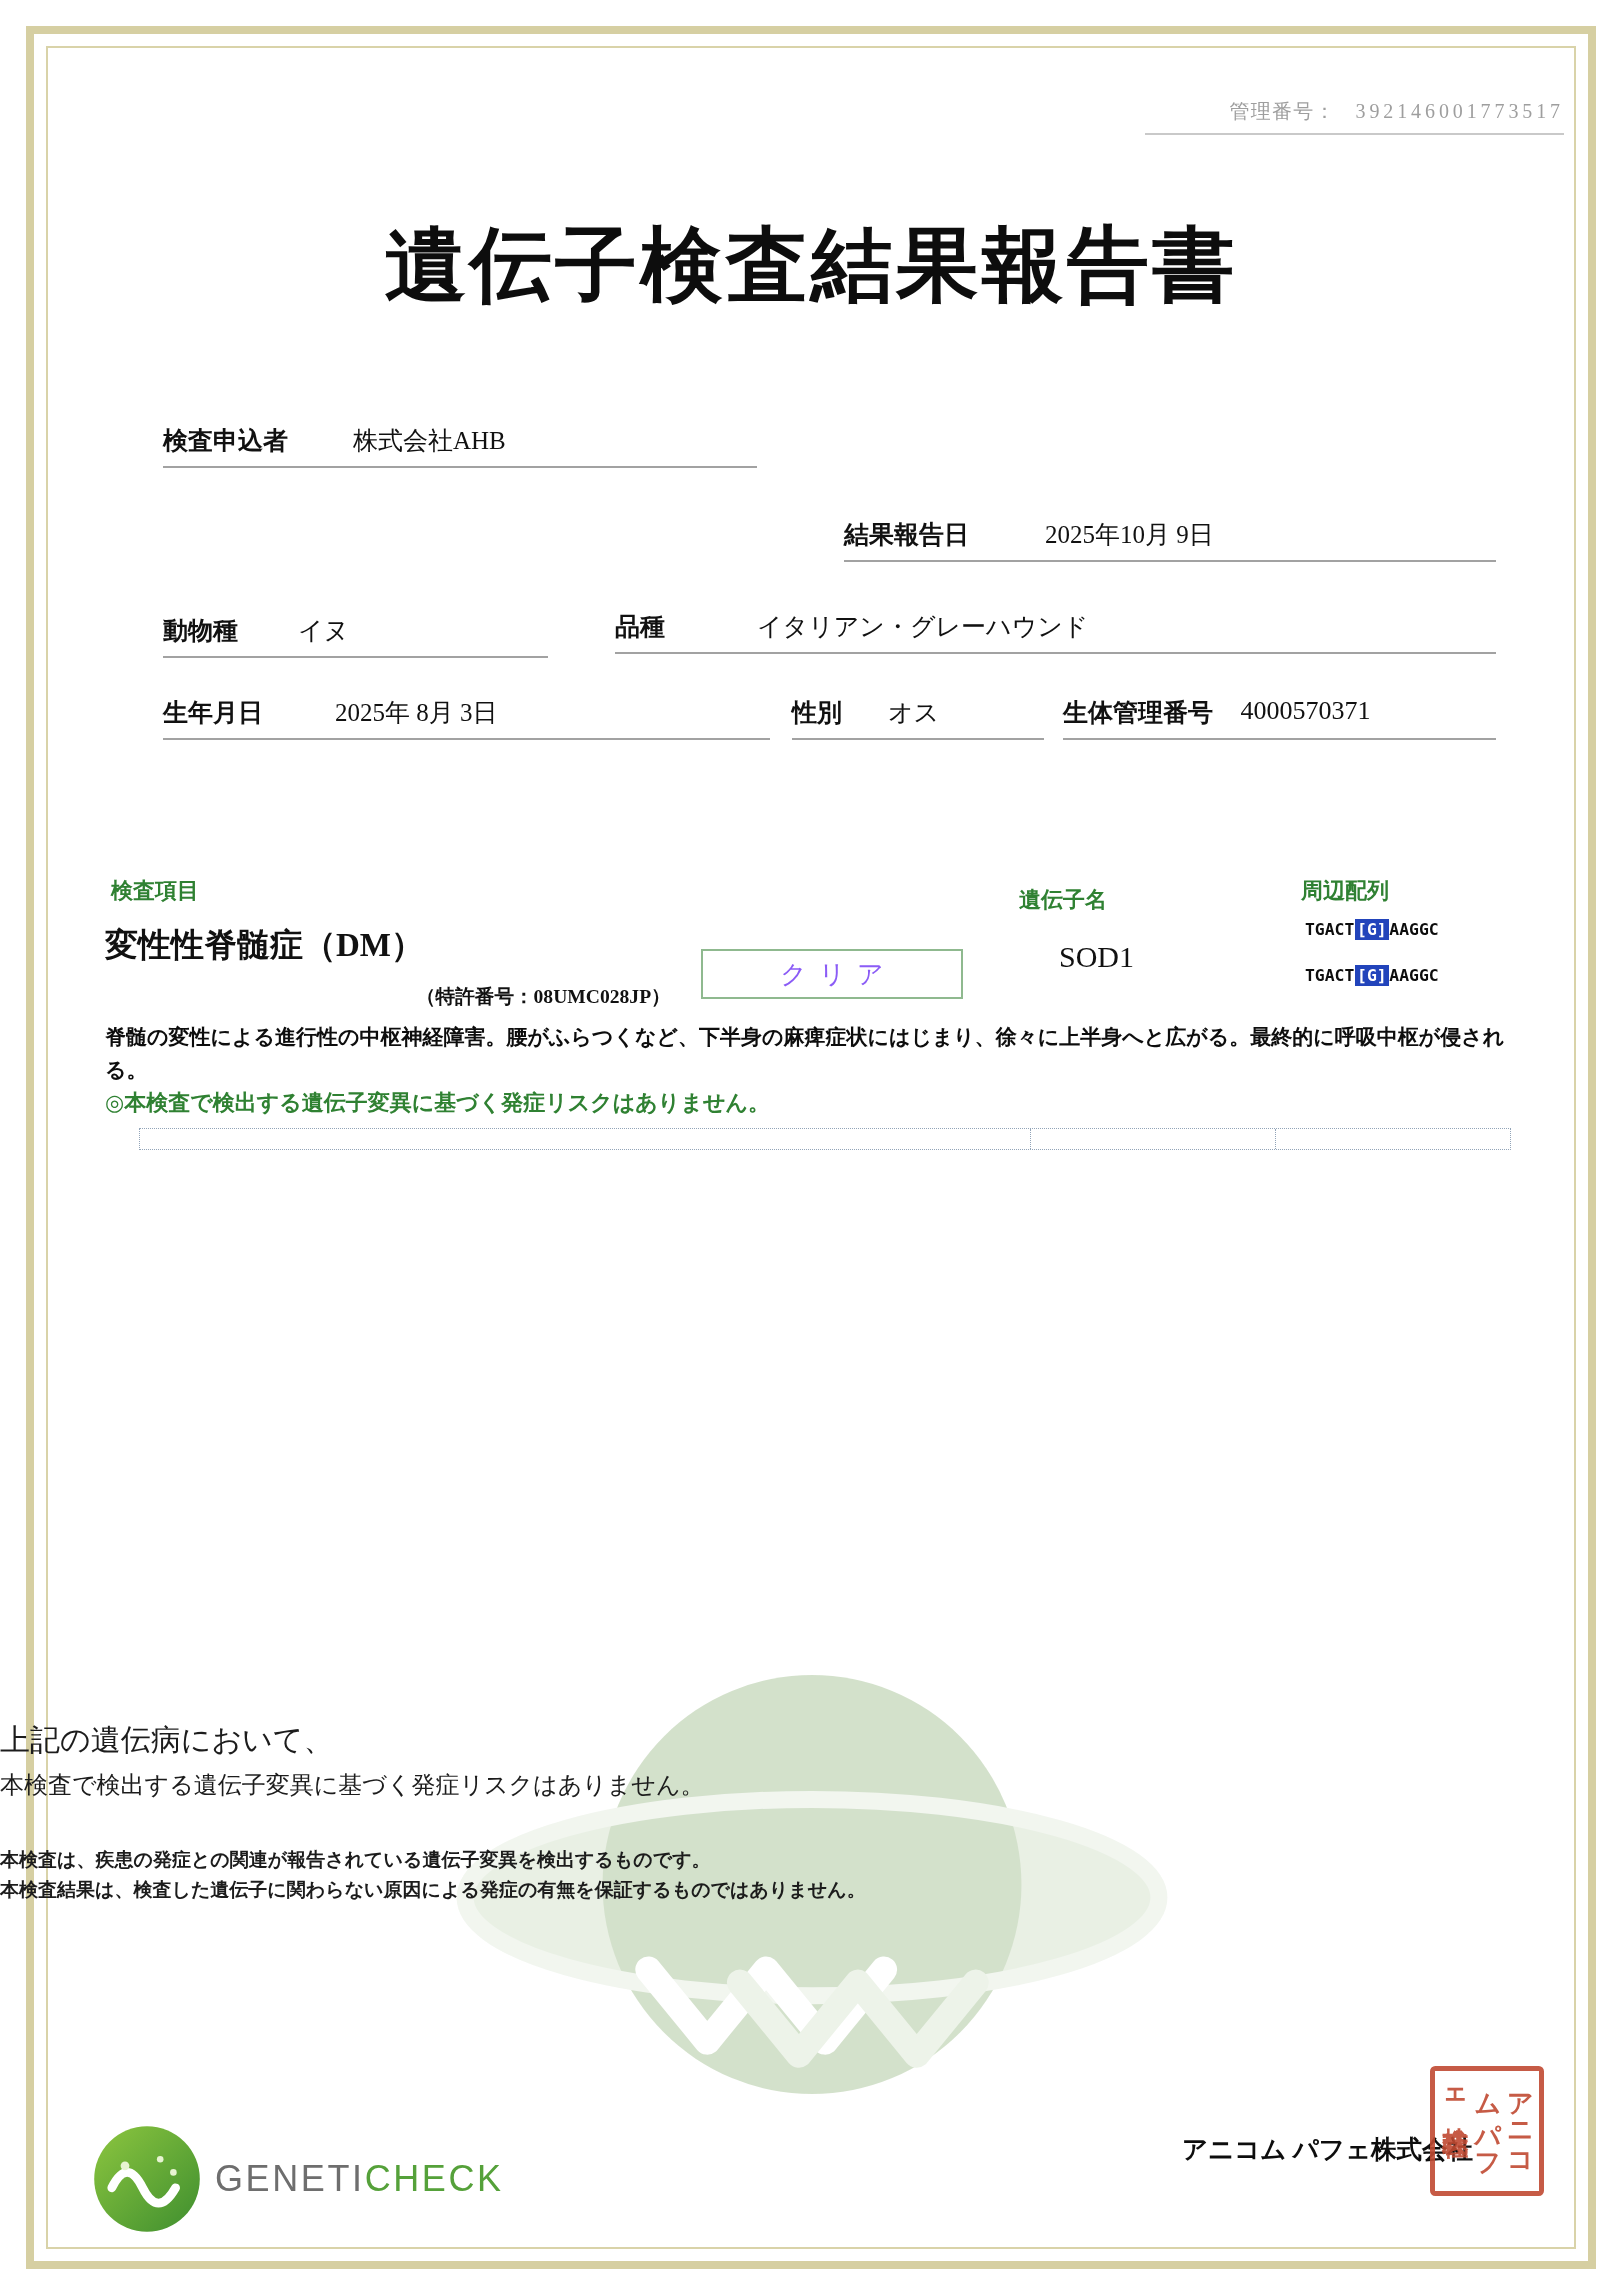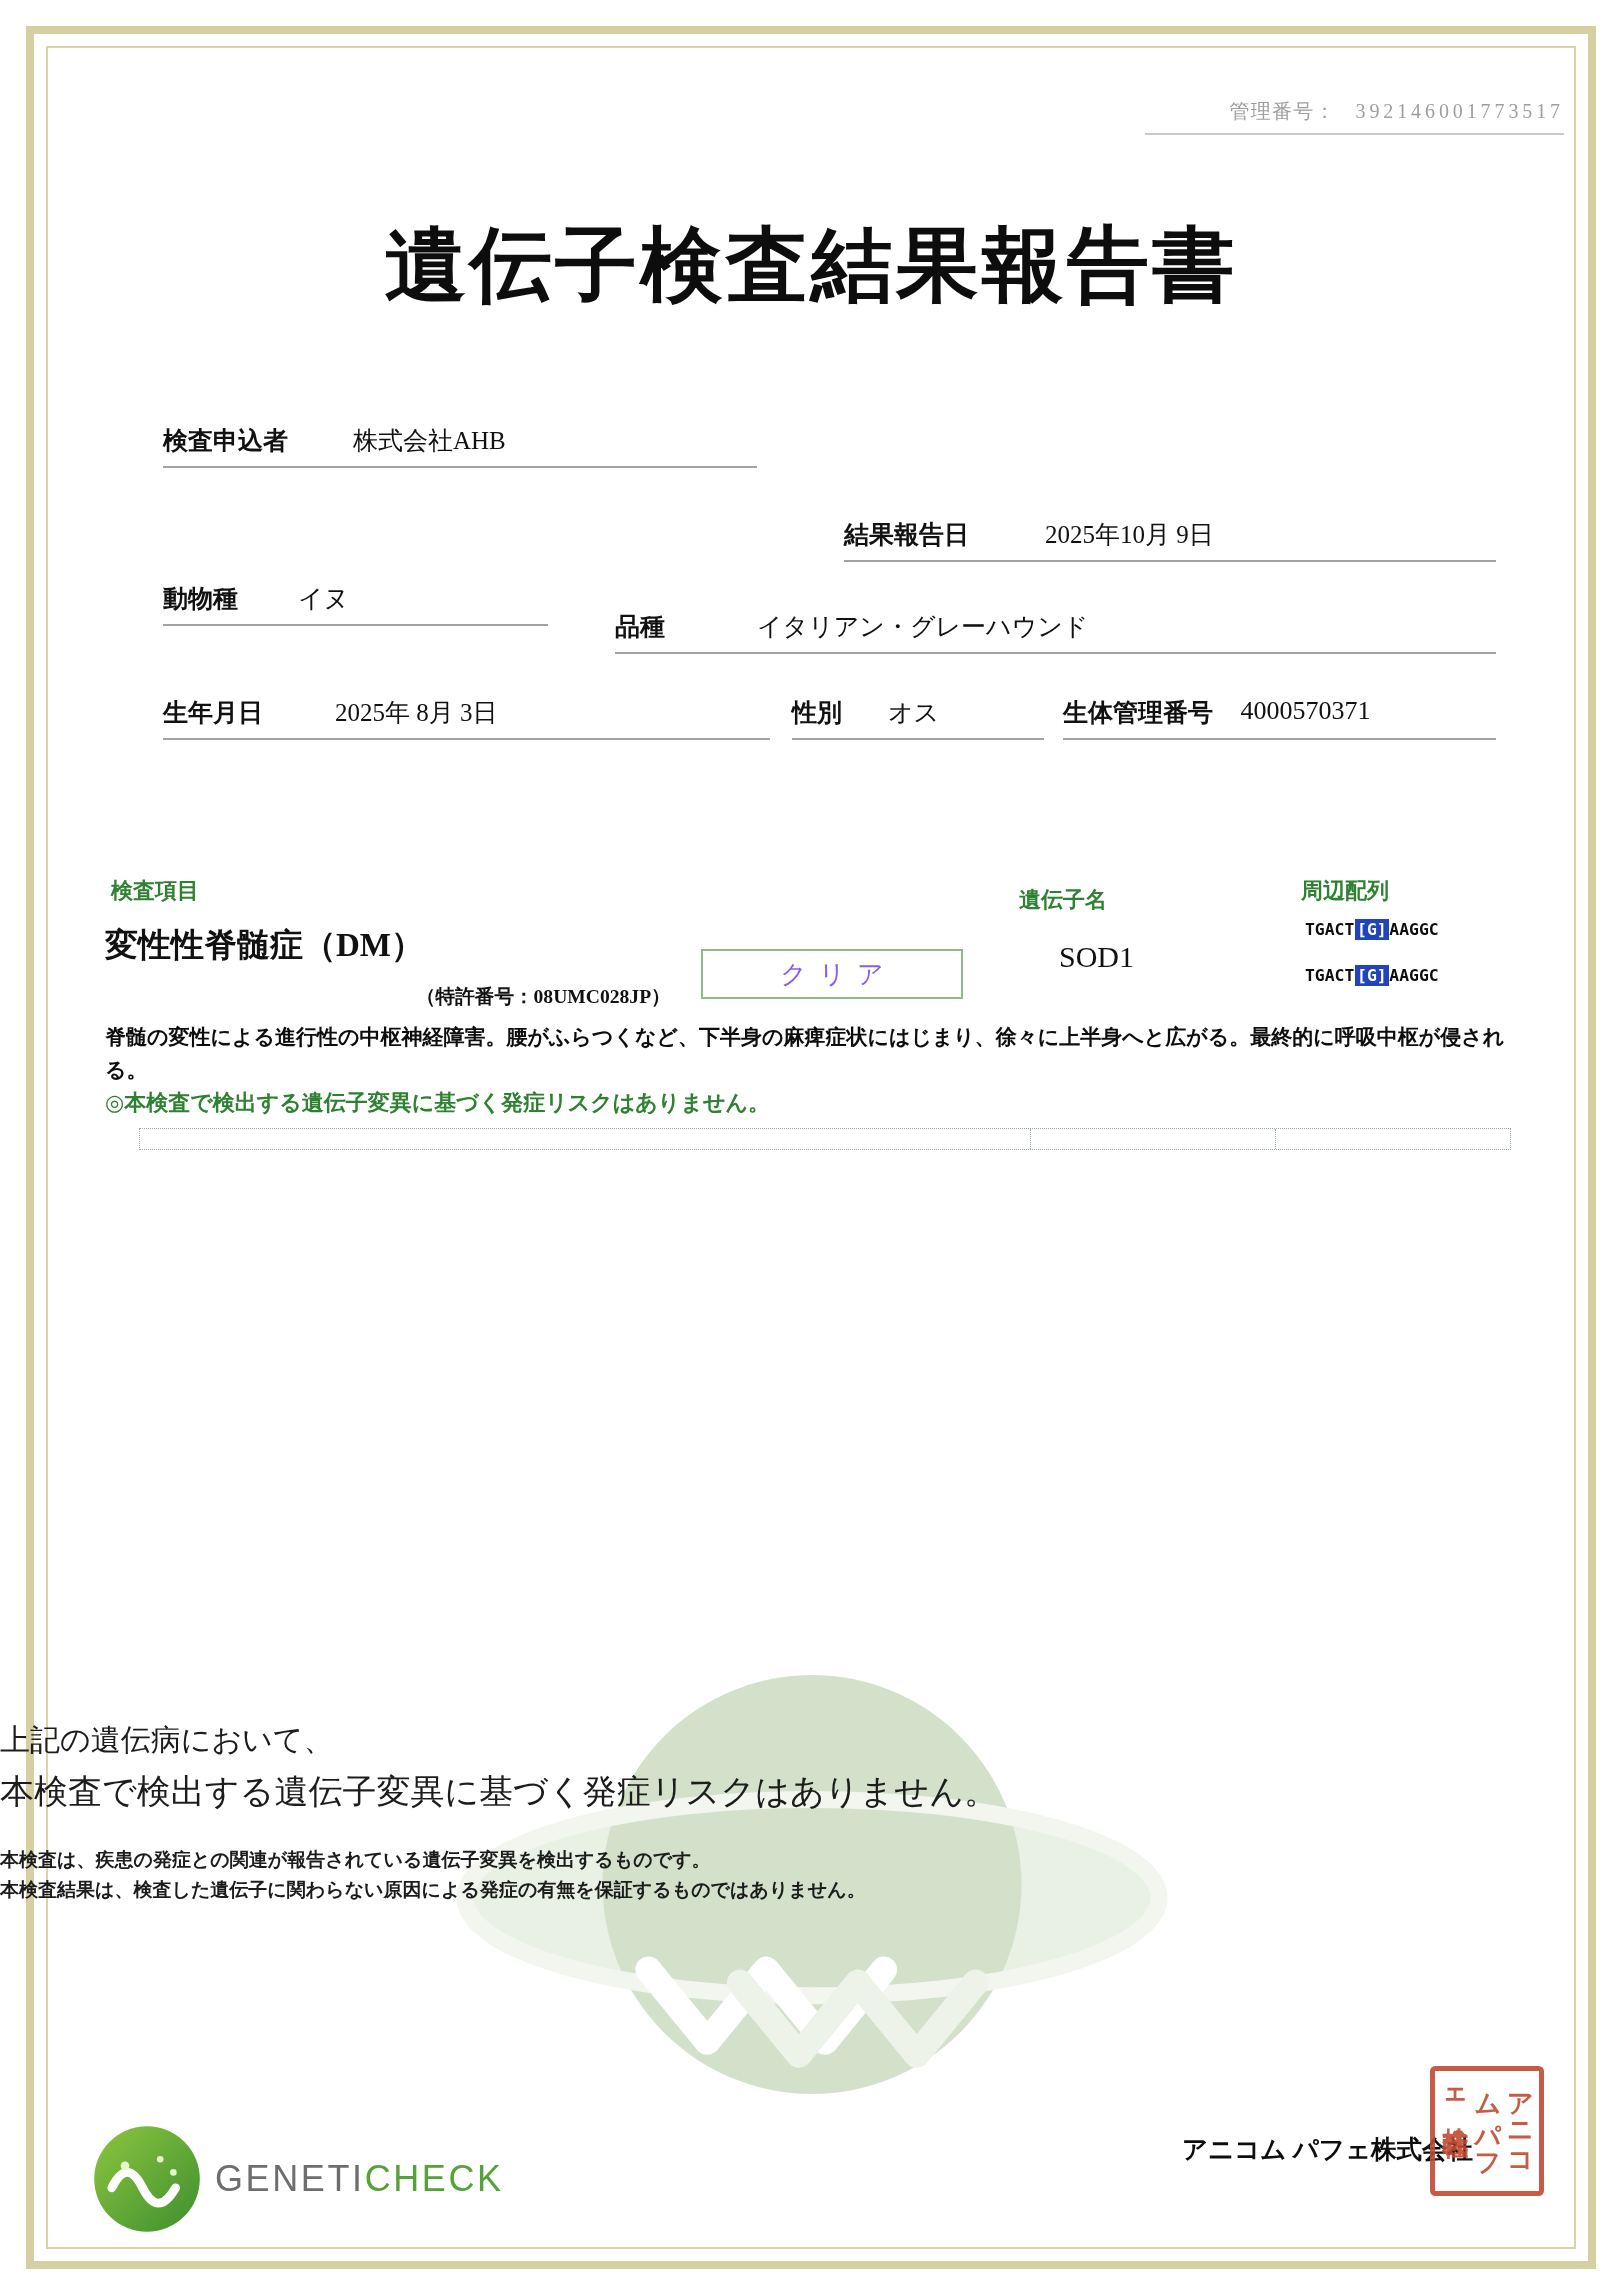--- a/index.html
+++ b/index.html
@@ -37,21 +37,21 @@
     border-bottom:2px solid #a2a2a2; padding-bottom:9.2px; font-size:25px;
   }
   .flabel { font-weight:bold; white-space:nowrap; }
   .fvalue { white-space:nowrap; }
   .f-applicant { left:163px; top:424px; width:594px; }
   .f-applicant .fvalue { margin-left:65px; }
   .f-appdate   { left:163px; top:518px; width:607px; }
   .f-appdate .fvalue { margin-left:60px; }
   .f-repdate   { left:844px; top:518px; width:652px;gap:16px; }
   .f-repdate .fvalue { margin-left:60px; }
-  .f-species   { left:163px; top:582px; width:385px; }
+  .f-species   { left:163px; top:614px; width:385px; }
   .f-species .fvalue { margin-left:60px; }
   .f-breed     { left:615px; top:610px; width:881px; }
   .f-breed .fvalue { margin-left:92px; }
   .f-birth     { left:163px; top:696px; width:607px; }
   .f-birth .fvalue { margin-left:72px; }
   .f-sex       { left:792px; top:696px; width:252px; }
   .f-sex .fvalue { margin-left:46px; }
   .f-animalid  { left:1063px; top:696px; width:433px; }
   .f-animalid .fvalue { margin-left:27.5px; font-size:26px; }
 
@@ -87,21 +87,21 @@
   .dotted-box { position:absolute; left:139px; top:1128px; width:1372px; height:22px; border:1.3px dotted #92a4b8; }
   .vline { position:absolute; top:0; bottom:0; border-left:1.3px dotted #92a4b8; }
   .v1 { left:890px; } .v2 { left:1135px; }
 
   
   .watermark { position:absolute; left:452px; top:1616px; opacity:0.8; }
 
   
   .sum, .note { position:absolute; left:0; width:100%; font-family:"Liberation Sans","DejaVu Sans",sans-serif; color:#1c1c1c; }
   .sum1 { top:1720px; font-size:30px; }
-  .sum2 { top:1769px; font-size:34px; }
+  .sum2 { top:1769px; font-size:24px; }
   .note1 { top:1847px; font-size:19px; font-weight:bold; }
   .note2 { top:1877px; font-size:19px; font-weight:bold; }
 
   
   .brand { position:absolute; left:92px; top:2124px; display:flex; align-items:center; gap:13px; }
   .brand-mark { width:110px; height:110px; display:block; }
   .brand-text { font-family:"Liberation Sans","DejaVu Sans",sans-serif; font-size:36px; letter-spacing:2.6px; }
   .b-gray { color:#6e6e6e; }
   .b-green { color:#55a13a; }
 

